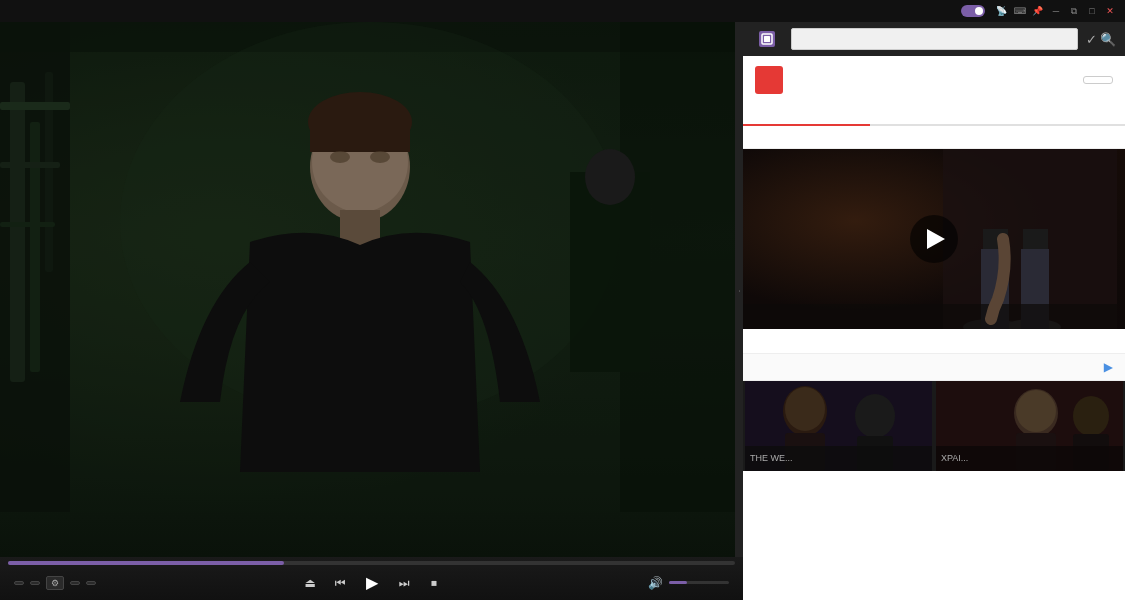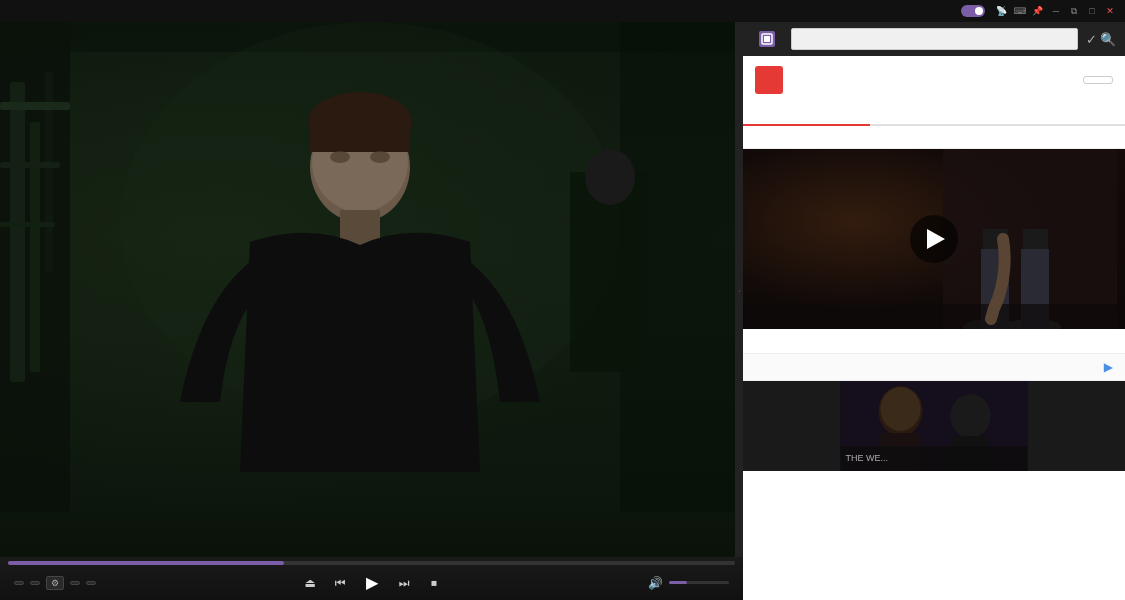--- a/index.html
+++ b/index.html
@@ -732,16 +732,32 @@
           <ellipse cx="60" cy="30" rx="22" ry="25" fill="#2a1a10"></ellipse>
           <ellipse cx="60" cy="28" rx="20" ry="22" fill="#3a2a1a"></ellipse>
           <rect x="40" y="52" width="40" height="38" fill="#1a1010" rx="3"></rect>
           <ellipse cx="130" cy="35" rx="20" ry="22" fill="#1a1a1a"></ellipse>
           <rect x="112" y="55" width="36" height="35" fill="#111111" rx="3"></rect>
 
           <rect x="0" y="65" width="187" height="25" fill="#0d0d0d" opacity="0.8"></rect>
           <text x="5" y="80" fill="#aaa" font-size="9" font-family="Arial">THE WE...</text>
         </svg>
       </div>
+      <div class="sponsored-item">
+        <svg width="100%" height="90" viewBox="0 0 187 90">
+          <rect width="187" height="90" fill="#1a0d0d"></rect>
+          <rect width="187" height="90" fill="#200d0d" opacity="0.5"></rect>
+
+          <ellipse cx="100" cy="32" rx="22" ry="24" fill="#3a2a20"></ellipse>
+          <ellipse cx="100" cy="30" rx="20" ry="21" fill="#4a3a28"></ellipse>
+          <rect x="80" y="52" width="40" height="38" fill="#1a1010" rx="3"></rect>
+
+          <ellipse cx="155" cy="35" rx="18" ry="20" fill="#2a2010"></ellipse>
+          <rect x="137" y="53" width="36" height="37" fill="#120d0d" rx="3"></rect>
+
+          <rect x="0" y="65" width="187" height="25" fill="#0d0808" opacity="0.8"></rect>
+          <text x="5" y="80" fill="#aaa" font-size="9" font-family="Arial">XPAI...</text>
+        </svg>
+      </div>
     </div>
 
   </div>
 </div>
 
 </body></html>

